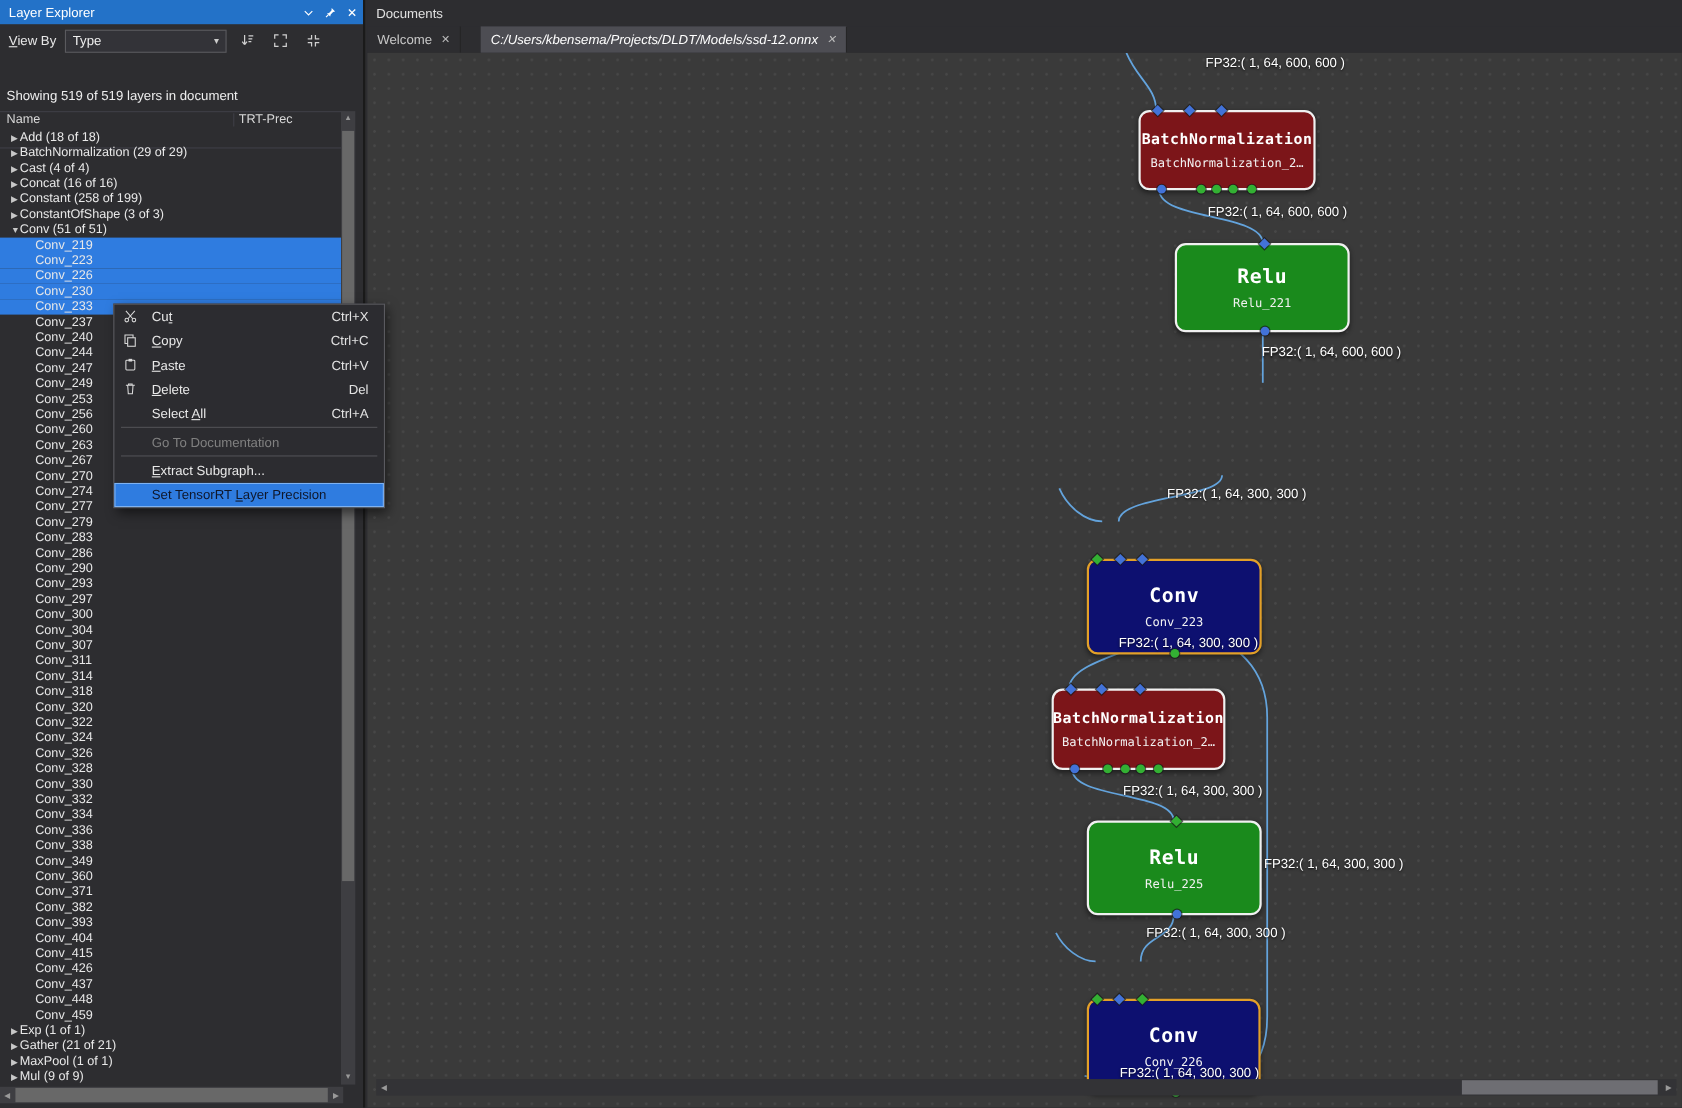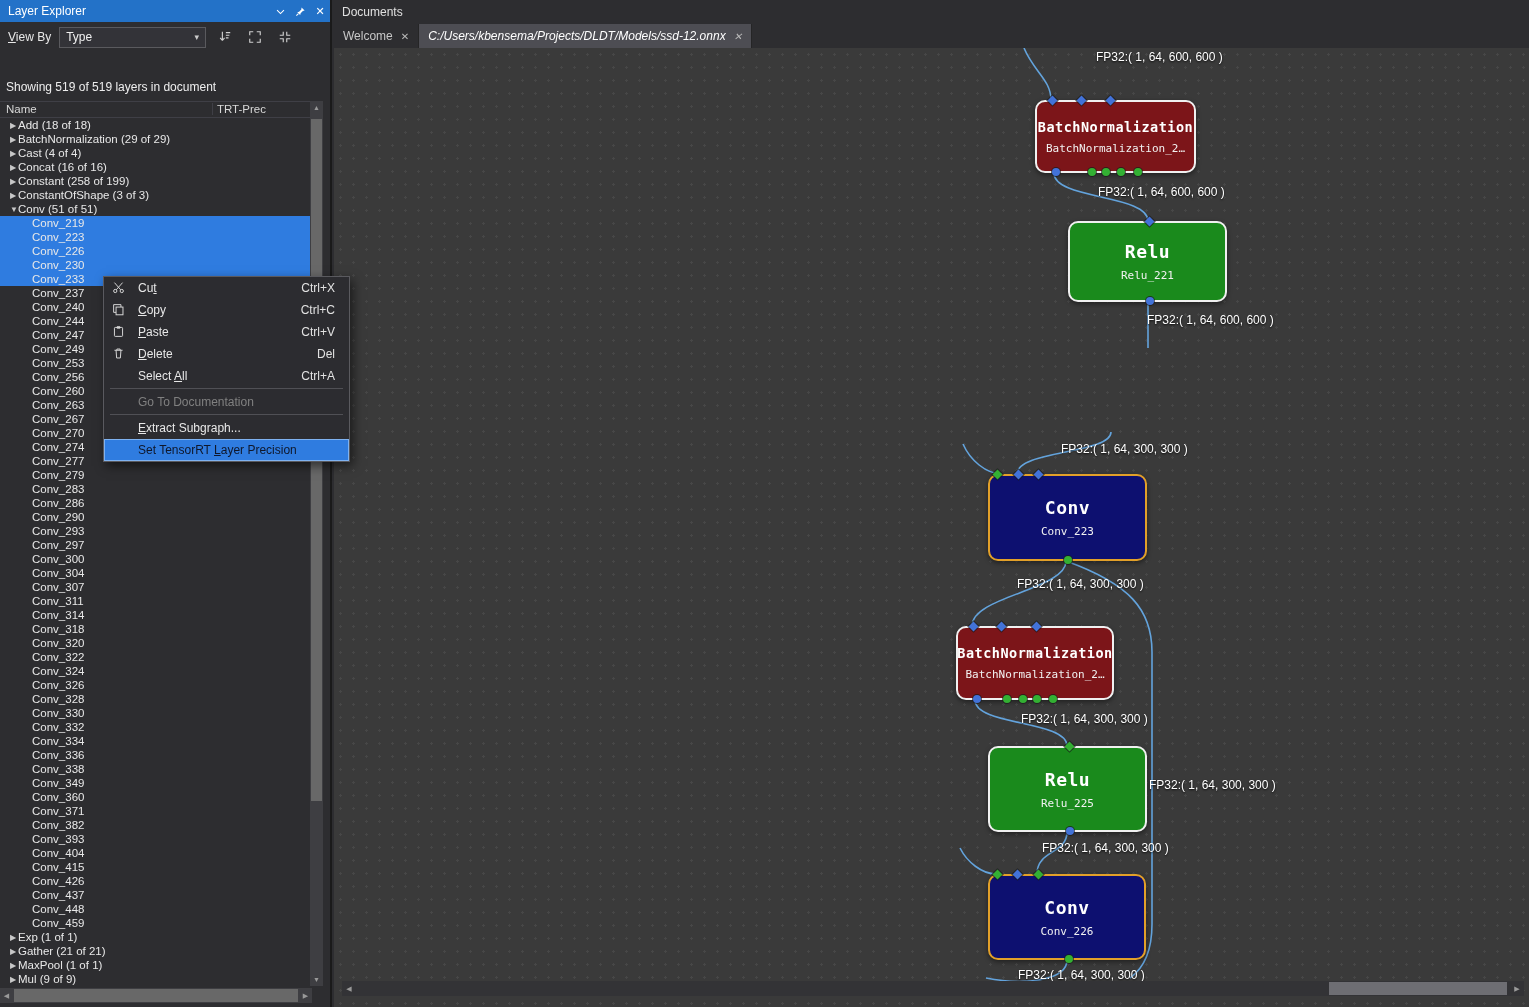--- a/index.html
+++ b/index.html
@@ -32,21 +32,21 @@
   .le-filter { position:absolute; top:52px; left:4px; right:4px; height:22px; display:flex; gap:5px; }
   .filter-input { flex:1; height:22px; background:#252526; border:1px solid #3f3f46;
     color:#dddddd; font-size:12px; padding:0 6px; font-family:"Liberation Sans",sans-serif; }
   .filter-input::placeholder { color:#8a8a8a; }
   .gear-btn { width:24px; height:22px; background:transparent; border:none; display:flex;
     align-items:center; justify-content:center; }
   .gear-btn svg { width:15px; height:15px; stroke:#9fb6cc; fill:none; stroke-width:1.4; }
 
   .le-status { position:absolute; top:80px; left:6px; font-size:12px; color:#eeeeee; }
 
-  .le-header { position:absolute; top:101px; left:0; right:16px; height:17px; background:#2d2d30;
+  .le-header { position:absolute; top:101px; left:0; right:16px; height:34px; background:#2d2d30;
     border-top:1px solid #3f3f46; border-bottom:1px solid #3f3f46; font-size:11.5px; color:#d8d8d8; }
   .col-name { position:absolute; left:6px; top:1px; }
   .col-prec { position:absolute; left:212px; top:1px; border-left:1px solid #3f3f46; padding-left:4px; }
 
   .le-tree { position:absolute; top:118px; left:0; width:312px; height:868px; overflow:hidden; }
   .tree-row { height:14px; line-height:14px; font-size:11.5px; color:#e8e8e8; display:flex;
     white-space:nowrap; }
   .tree-row.selected { background:#2f7ce0;align-items:center; }
   .tw { width:16px; flex:none; padding-left:10px; font-size:8px; color:#c8c8c8; line-height:15px; }
   .tree-label { padding-left:2px; }
@@ -61,21 +61,21 @@
   .hs-arrow { position:absolute; top:0; width:13px; height:15px; color:#999; font-size:7px;
     display:flex; align-items:center; justify-content:center; }
   .hs-arrow.left { left:0; } .hs-arrow.right { right:0; }
   .hs-thumb { position:absolute; top:1px; bottom:1px; left:14px; right:14px; background:#686868; }
 
   
   .documents { position:absolute; left:334px; top:0; right:0; bottom:0; background:#2d2d30; }
   .doc-header { height:24px; display:flex; align-items:center; padding-left:8px;
     font-size:12px; color:#e0e0e0; }
   .doc-tabs { position:absolute; top:24px; left:0; right:0; height:24px; display:flex;
-    background:#2d2d30; }
+    background:#2d2d30;gap:18px; }
   .tab { display:flex; align-items:center; gap:8px; padding:0 9px; font-size:12px;
     color:#c8c8c8; border-right:1px solid #252526; }
   .tab.active { background:#4d4d53; color:#ffffff;font-style:italic; }
   .tab-close { font-size:10px; color:#bbbbbb; }
 
   .canvas { position:absolute; top:48px; left:0; right:0; bottom:0; background-color:#3a3a3a;
     background-image:radial-gradient(circle, #474747 1px, transparent 1.4px);
     background-size:13px 13px; overflow:hidden; }
   #edges { position:absolute; left:0; top:0; z-index:1; }
   .edge { stroke:#63a3dc; stroke-width:1.6; fill:none; }
@@ -84,21 +84,21 @@
     display:flex; flex-direction:column; align-items:center; justify-content:center; gap:7px;
     font-family:"DejaVu Sans Mono", monospace; color:#fff;
     box-shadow:0 2px 5px rgba(0,0,0,0.45); }
   .gnode .t { font-weight:bold; font-size:18px; letter-spacing:0.5px; }
   .gnode .s { font-size:11px; color:#f2f2f2; }
   .gnode.batchnorm { background:#7c1519; }
   .gnode.batchnorm .t { font-size:13.5px; }
   .gnode.relu { background:#1a8a1c; }
   .gnode.maxpool { background:#a43ddb; }
   .gnode.conv { background:#0d1070; }
-  .gnode.selected { border-color:#e2a029; }
+  .gnode.selected { border-color:#e2a029;margin-top:34px; }
 
   .port { position:absolute; z-index:5; }
   .port.diamond { width:7px; height:7px; transform:rotate(45deg);
     box-shadow:0 0 0 1px rgba(25,25,25,0.7); }
   .port.circle { width:8px; height:8px; border-radius:50%;
     box-shadow:0 0 0 1px rgba(25,25,25,0.7); }
   .port.blue { background:#4272d8; }
   .port.green { background:#33b033; }
 
   .elabel { position:absolute; z-index:6; font-size:12px; color:#ffffff; white-space:pre;

